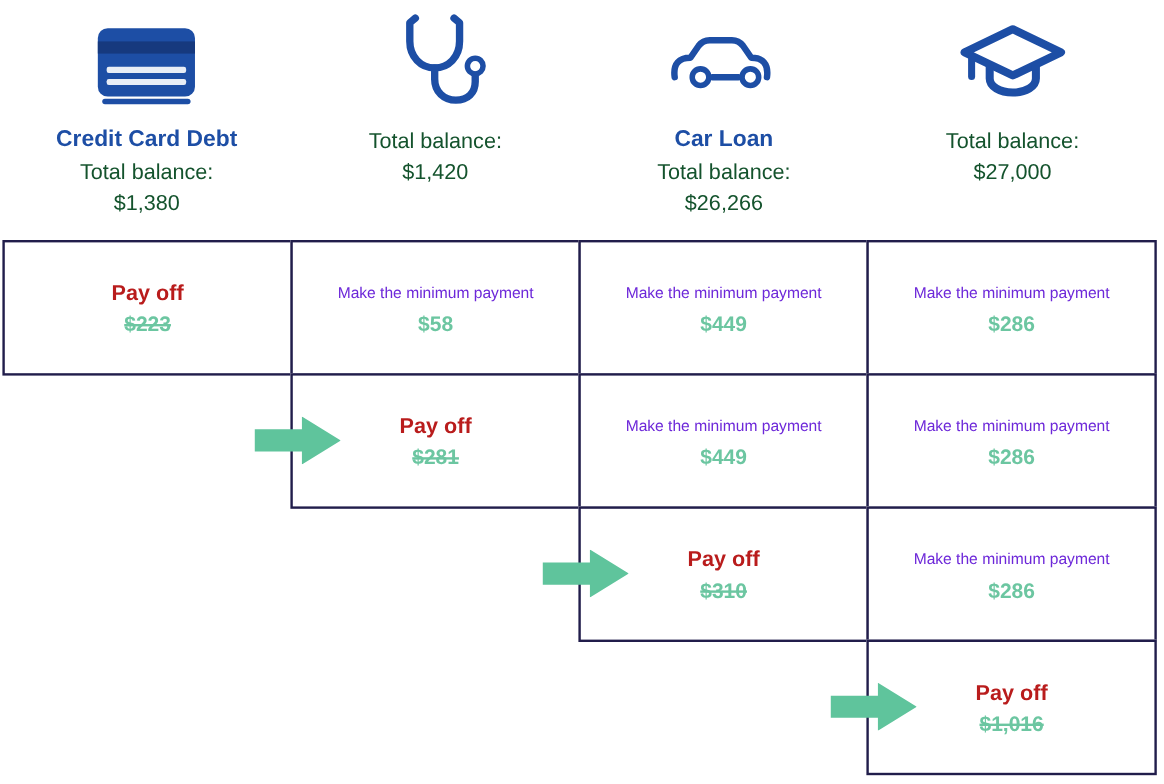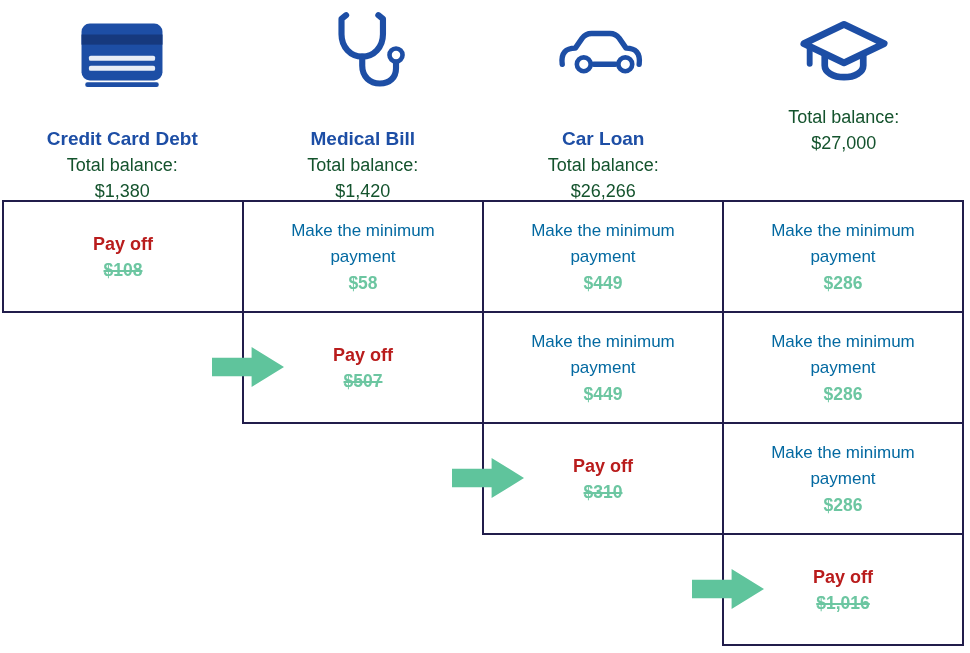--- a/index.html
+++ b/index.html
@@ -27,21 +27,21 @@
     align-items: center;
     text-align: center;
   }
   .icon-box {
     height: 104px;
     display: flex;
     align-items: center;
     justify-content: center;
   }
   .debt-title {
-    margin-top: 22px;
+    margin-top: 0;
     color: #1d4ea5;
     font-size: 19px;
     font-weight: bold;
     line-height: 26px;
   }
   .bal-label, .bal-amount {
     color: #14532d;
     font-size: 18px;
     line-height: 26px;
   }
@@ -64,22 +64,22 @@
   .r0c2 { left: 482px; top: 200px; }
   .r0c3 { left: 722px; top: 200px; }
   .r1c1 { left: 242px; top: 311px; }
   .r1c2 { left: 482px; top: 311px; }
   .r1c3 { left: 722px; top: 311px; }
   .r2c2 { left: 482px; top: 422px; }
   .r2c3 { left: 722px; top: 422px; }
   .r3c3 { left: 722px; top: 533px; }
 
   .min-label {
-    color: #0369a1;
-    font-size: 17px;
+    color: #6d28d9;
+    font-size: 13px;
     line-height: 26px;
     max-width: 186px;
   }
   .payoff-label {
     color: #b91c1c;
     font-weight: bold;
     font-size: 18px;
     line-height: 26px;
   }
   .amount {
@@ -130,21 +130,20 @@
     </div>
 
     <div class="col-head">
       <div class="icon-box">
         <svg class="ic" width="86" height="88" viewBox="0 0 112 112" aria-hidden="true">
           <path d="M34 8 l-6 5 v20 c0 17 12 29 27 29 s27 -12 27 -29 V13 l-6 -5" fill="none" stroke="#1d4ea5" stroke-width="8" stroke-linecap="round" stroke-linejoin="round"></path>
           <path d="M55 62 v12 c0 14 10 23 23 23 s21 -8 21 -20 v-7" fill="none" stroke="#1d4ea5" stroke-width="8" stroke-linecap="round"></path>
           <circle cx="99" cy="60" r="8.5" fill="none" stroke="#1d4ea5" stroke-width="6"></circle>
         </svg>
       </div>
-      <div class="debt-title">Medical Bill</div>
       <div class="bal-label">Total balance:</div>
       <div class="bal-amount">$1,420</div>
     </div>
 
     <div class="col-head">
       <div class="icon-box">
         <svg class="ic" width="100" height="56" viewBox="0 0 130 72" aria-hidden="true">
           <path d="M12 52 c-2 -15 5 -21 17 -21 l9 -13 c3 -4 7 -6 12 -6 h24 c5 0 9 2 12 6 l9 13 c12 0 19 6 17 21" fill="none" stroke="#1d4ea5" stroke-width="7" stroke-linecap="round" stroke-linejoin="round"></path>
           <circle cx="40" cy="52" r="9" fill="none" stroke="#1d4ea5" stroke-width="6"></circle>
           <circle cx="94" cy="52" r="9" fill="none" stroke="#1d4ea5" stroke-width="6"></circle>
@@ -165,38 +164,38 @@
         </svg>
       </div>
       <div class="bal-label">Total balance:</div>
       <div class="bal-amount">$27,000</div>
     </div>
 
   </div>
 
   <div class="cell r0c0">
     <div class="payoff-label">Pay off</div>
-    <div class="amount strike">$108</div>
+    <div class="amount strike">$223</div>
   </div>
   <div class="cell r0c1">
     <div class="min-label">Make the minimum payment</div>
     <div class="amount">$58</div>
   </div>
   <div class="cell r0c2">
     <div class="min-label">Make the minimum payment</div>
     <div class="amount">$449</div>
   </div>
   <div class="cell r0c3">
     <div class="min-label">Make the minimum payment</div>
     <div class="amount">$286</div>
   </div>
 
   <div class="cell r1c1">
     <div class="payoff-label">Pay off</div>
-    <div class="amount strike">$507</div>
+    <div class="amount strike">$281</div>
   </div>
   <div class="cell r1c2">
     <div class="min-label">Make the minimum payment</div>
     <div class="amount">$449</div>
   </div>
   <div class="cell r1c3">
     <div class="min-label">Make the minimum payment</div>
     <div class="amount">$286</div>
   </div>
 

